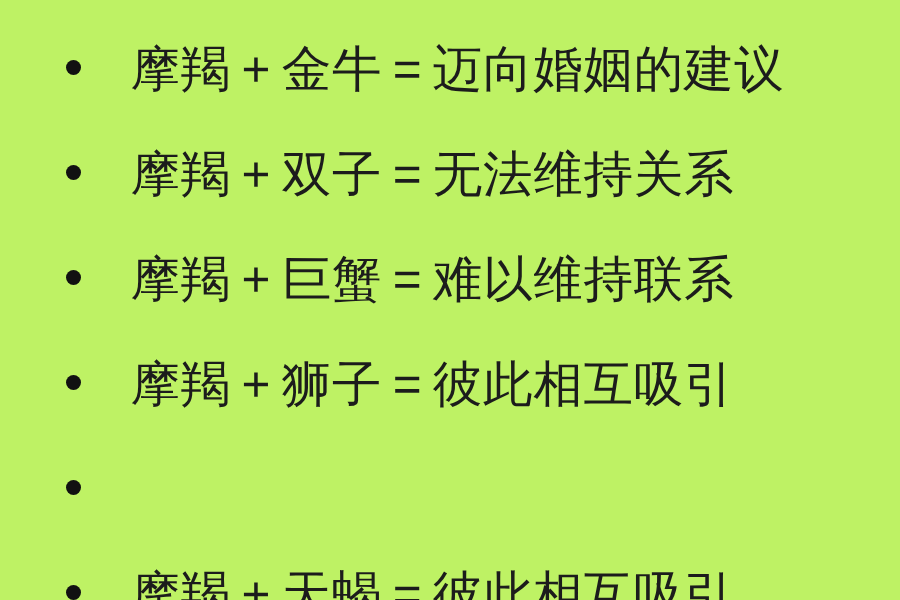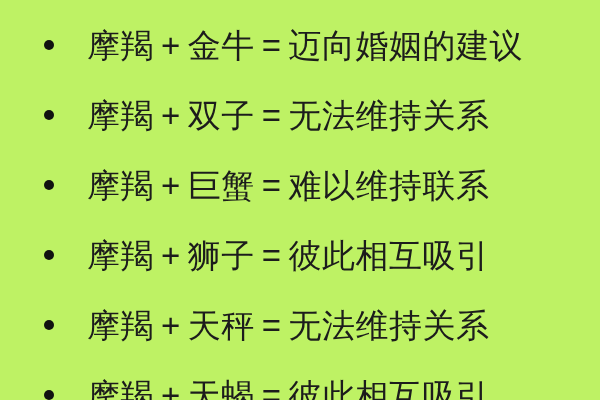--- a/index.html
+++ b/index.html
@@ -98,21 +98,20 @@
       <span class="row-text"><span class="sign-a">摩羯</span><span class="op">+</span><span class="sign-b">巨蟹</span><span class="op">=</span><span class="result">难以维持联系</span></span>
     </li>
 
     <li class="row">
       <span class="bullet-dot"></span>
       <span class="row-text"><span class="sign-a">摩羯</span><span class="op">+</span><span class="sign-b">狮子</span><span class="op">=</span><span class="result">彼此相互吸引</span></span>
     </li>
 
     <li class="row">
       <span class="bullet-dot"></span>
-      <span class="row-text"><span class="sign-a">摩羯</span><span class="op">+</span><span class="sign-b">天秤</span><span class="op">=</span><span class="result">无法维持关系</span></span>
     </li>
 
     <li class="row">
       <span class="bullet-dot"></span>
       <span class="row-text"><span class="sign-a">摩羯</span><span class="op">+</span><span class="sign-b">天蝎</span><span class="op">=</span><span class="result">彼此相互吸引</span></span>
     </li>
 
   </ul>
 </div>
 

